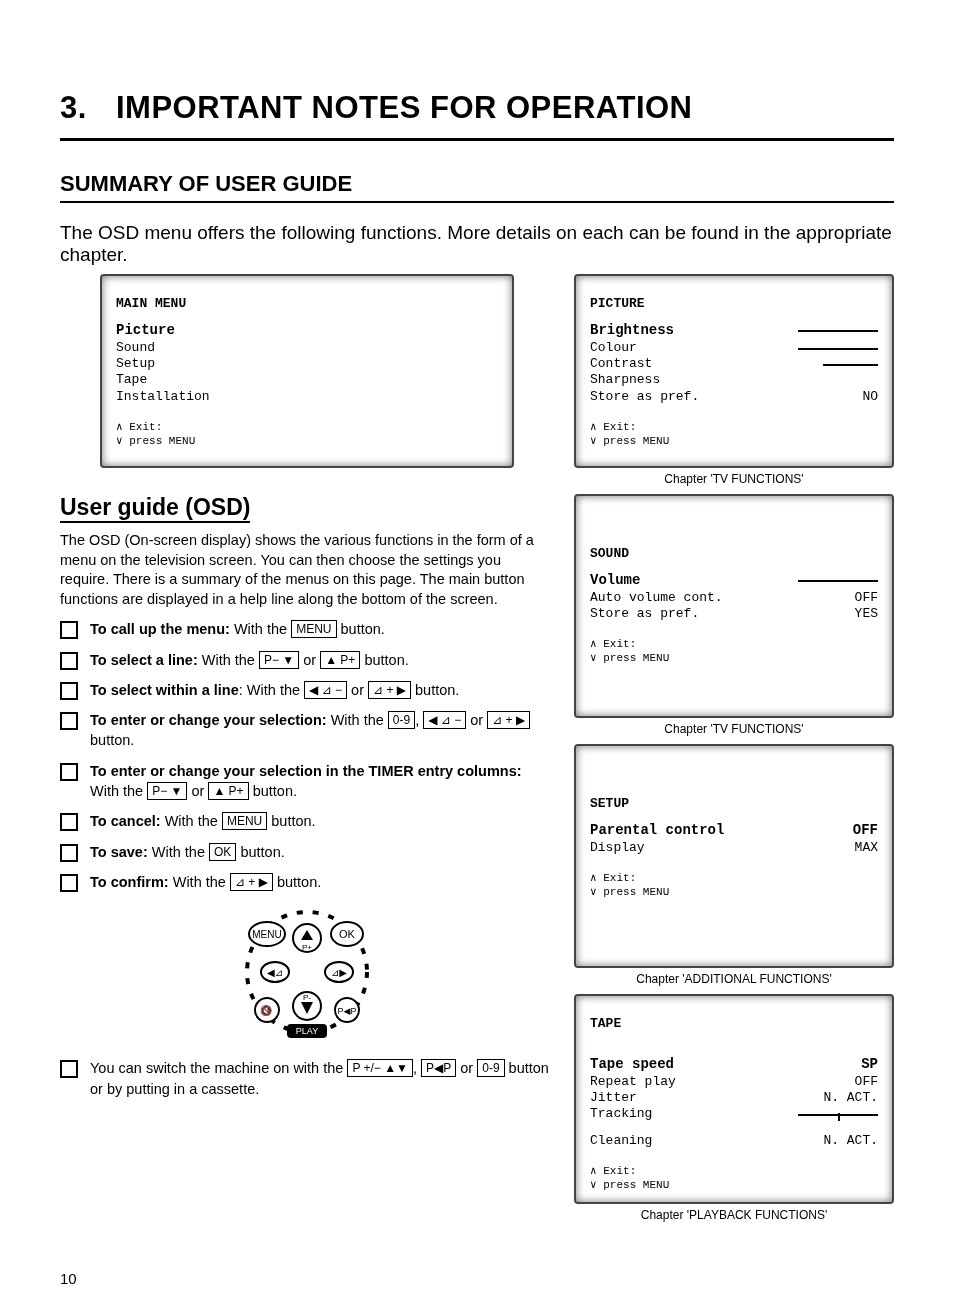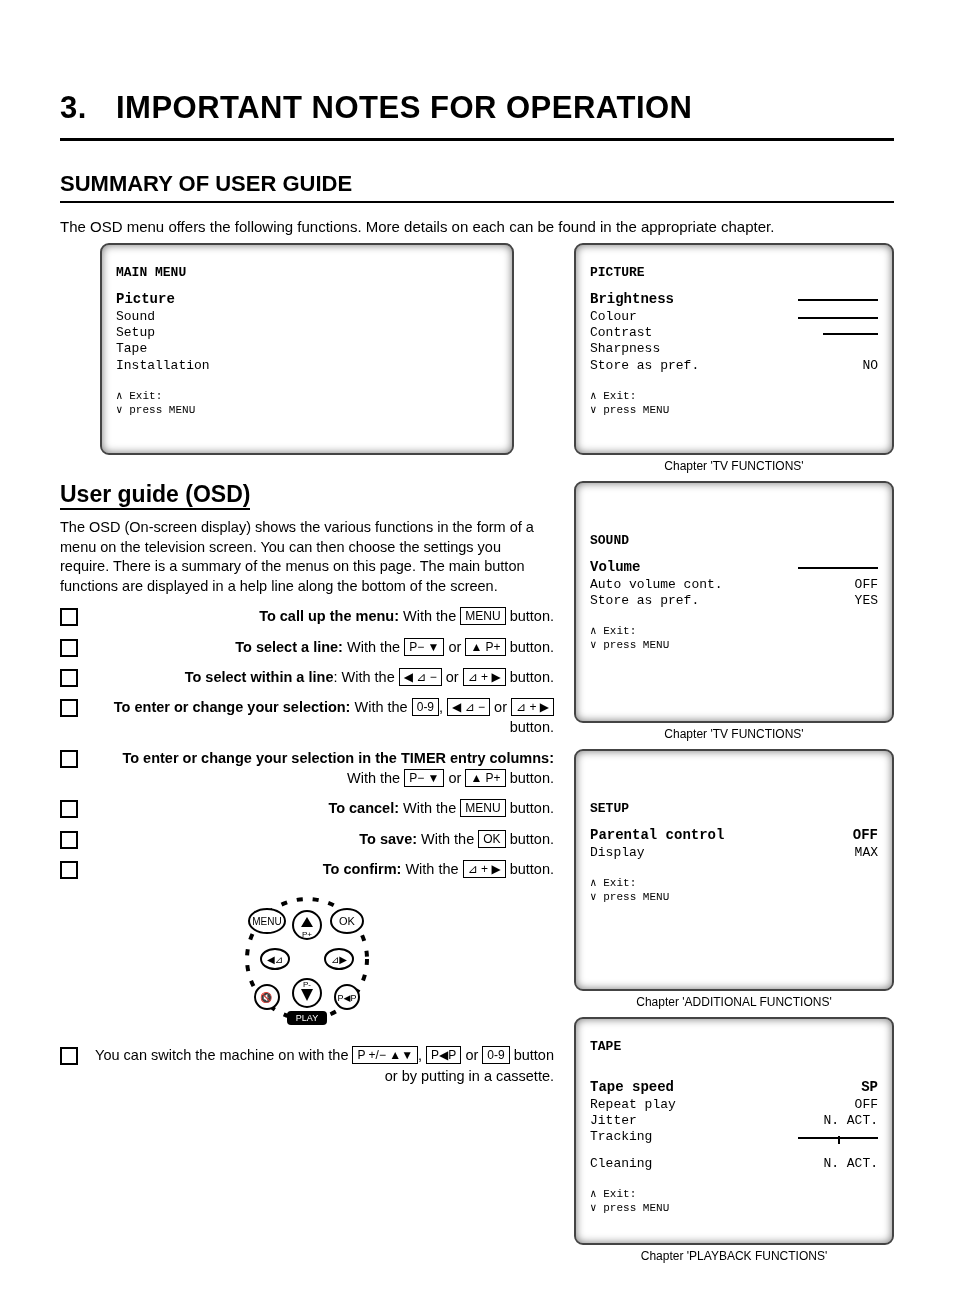--- a/index.html
+++ b/index.html
@@ -27,38 +27,38 @@
   h2.section {
     font-family: "Arial Narrow", Arial, sans-serif;
     font-stretch: condensed;
     font-size: 22px;
     border-bottom: 2px solid #000;
     padding-bottom: 4px;
     margin: 0 0 12px 0;
     font-weight: 700;
   }
   .intro {
-    font-size: 15px;
+    font-size: 19px;
     margin-bottom: 8px;
   }
   .columns {
     display: flex;
     gap: 20px;
   }
   .left {
     flex: 1;
   }
   .right {
     width: 320px;
   }
   .screen {
     border: 2px solid #444;
-    border-radius: 9px;
+    border-radius: 4px;
     background: #fff;
-    padding: 20px 14px 28px 14px;
+    padding: 20px 14px 10px 14px;
     margin-bottom: 4px;
     font-family: "Courier New", monospace;
     font-size: 13px;
     line-height: 1.25;
     box-shadow: inset 0 0 8px rgba(0,0,0,0.55);
     min-height: 160px;
     position: relative;
   }
   .left .screen { margin: 0 40px 16px 40px; }
   .right .screen { margin-bottom: 4px; }
@@ -124,21 +124,21 @@
     line-height: 1.4;
     margin-bottom: 10px;
   }
   ul.check > li::before {
     content: "";
     flex: 0 0 14px;
     height: 14px;
     border: 2px solid #000;
     margin-top: 2px;
   }
-  ul.check .item-text { flex: 1; text-align: right; }
+  ul.check .item-text { flex: 1; }
   .key {
     display: inline-block;
     border: 1px solid #000;
     padding: 0 4px;
     font-size: 12px;
     font-family: Arial, sans-serif;
     line-height: 16px;
     vertical-align: 1px;
   }
   .bold { font-weight: 700; }

